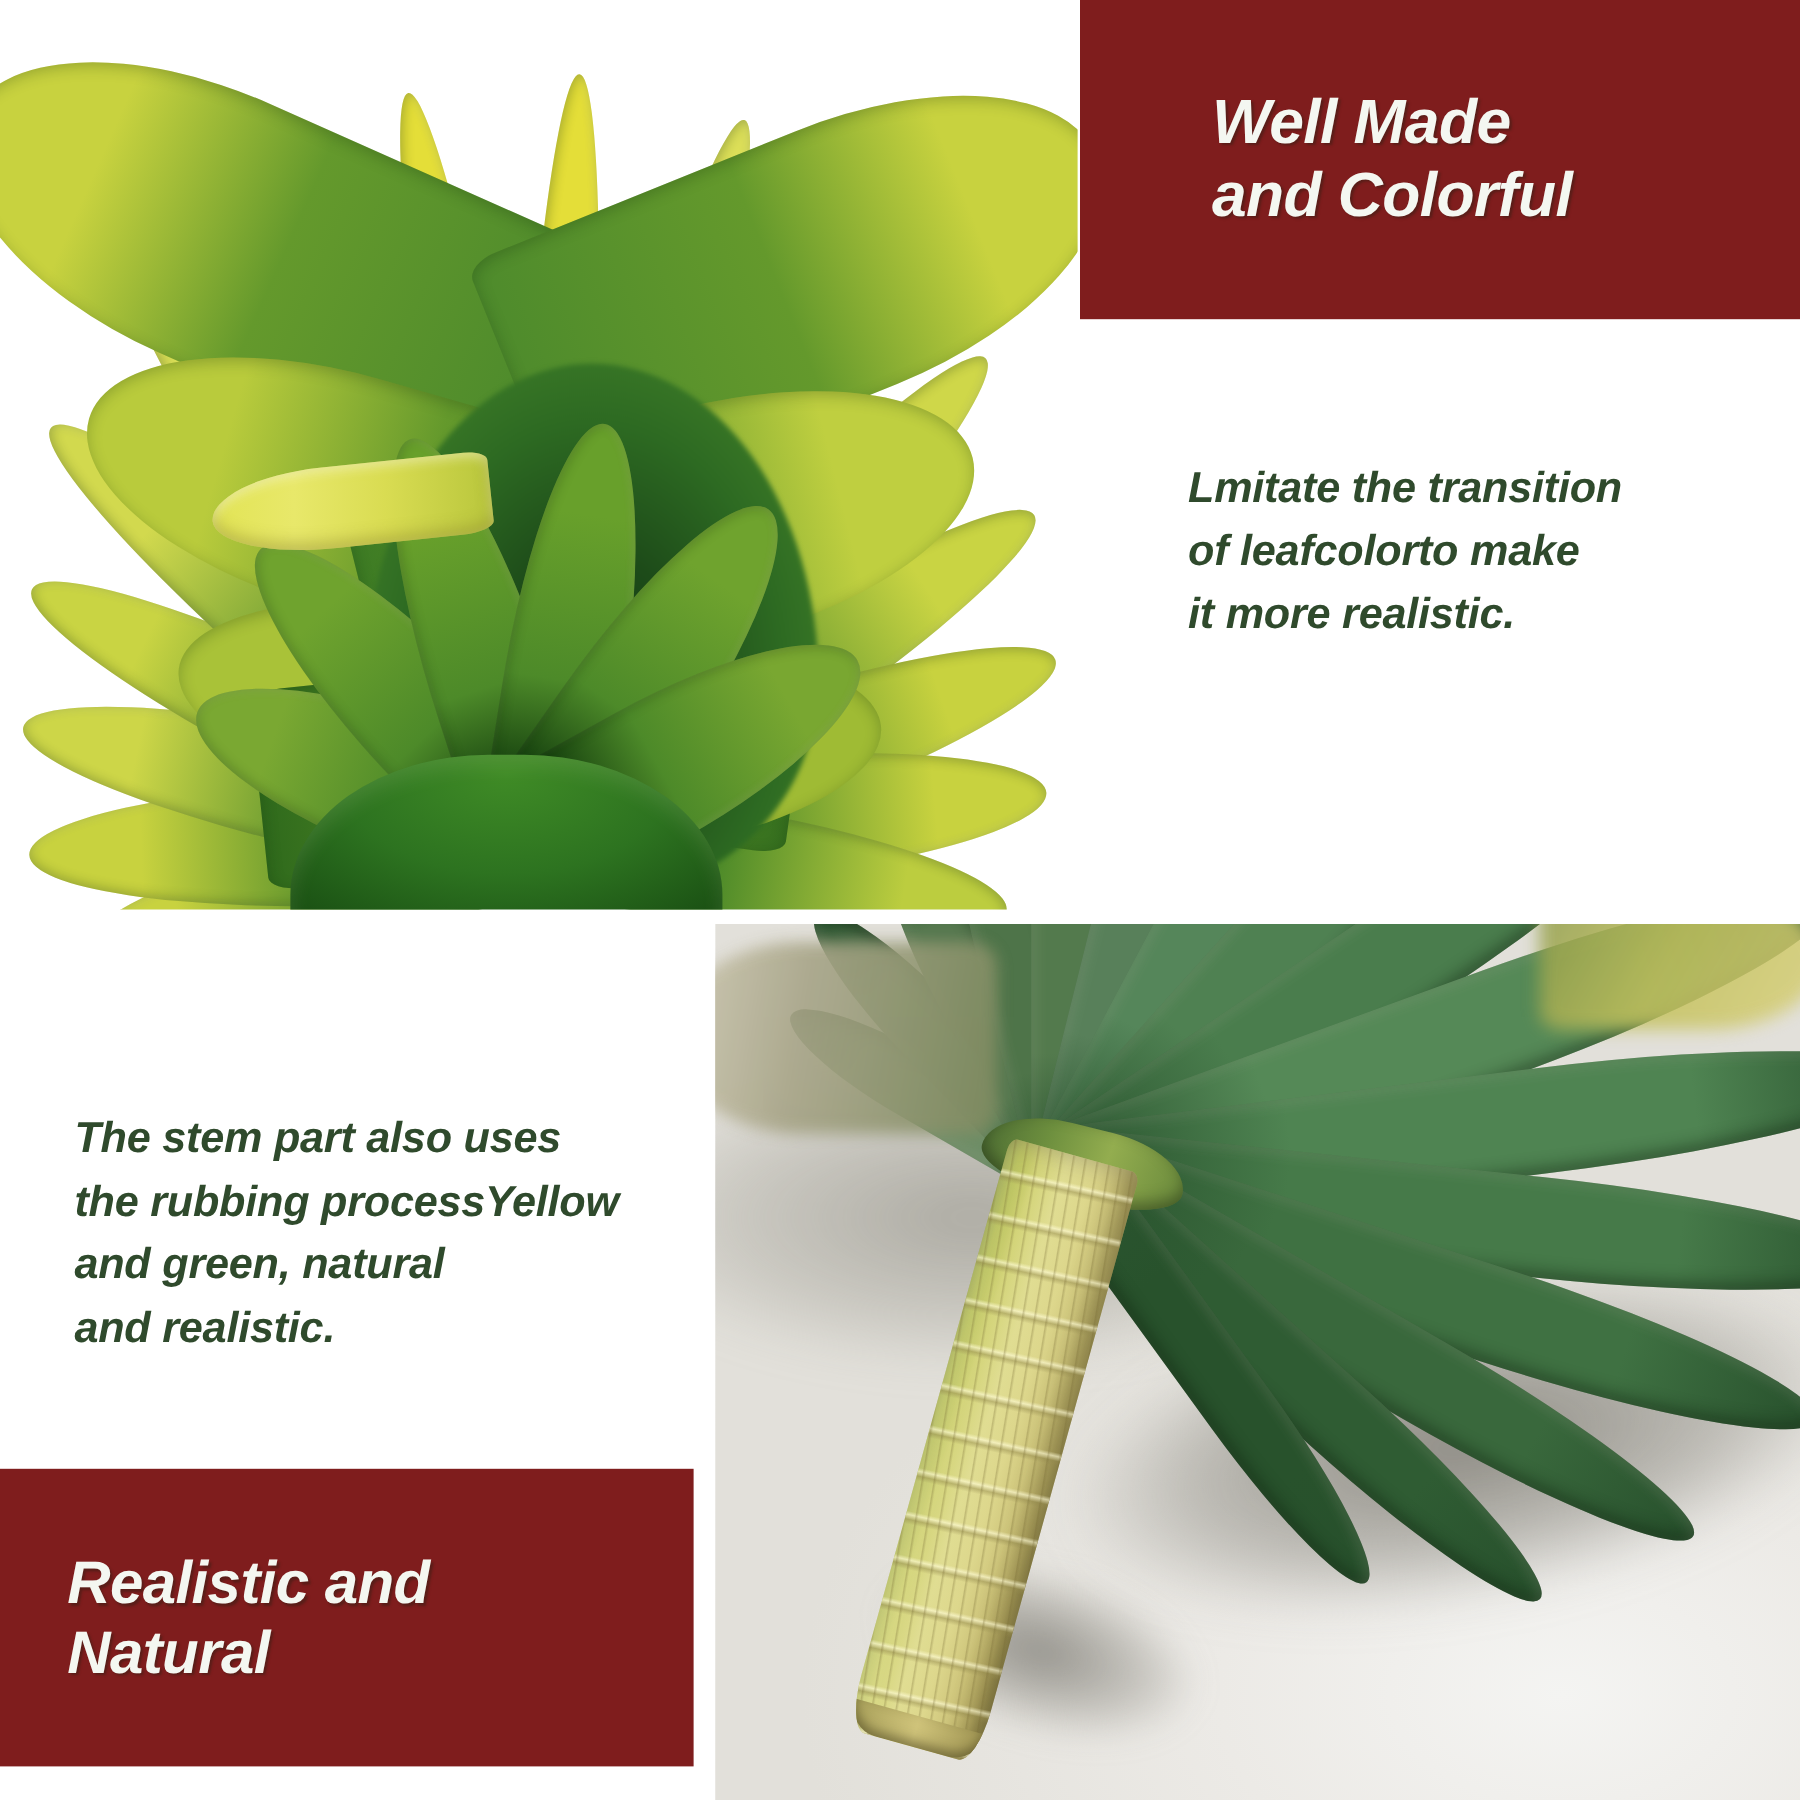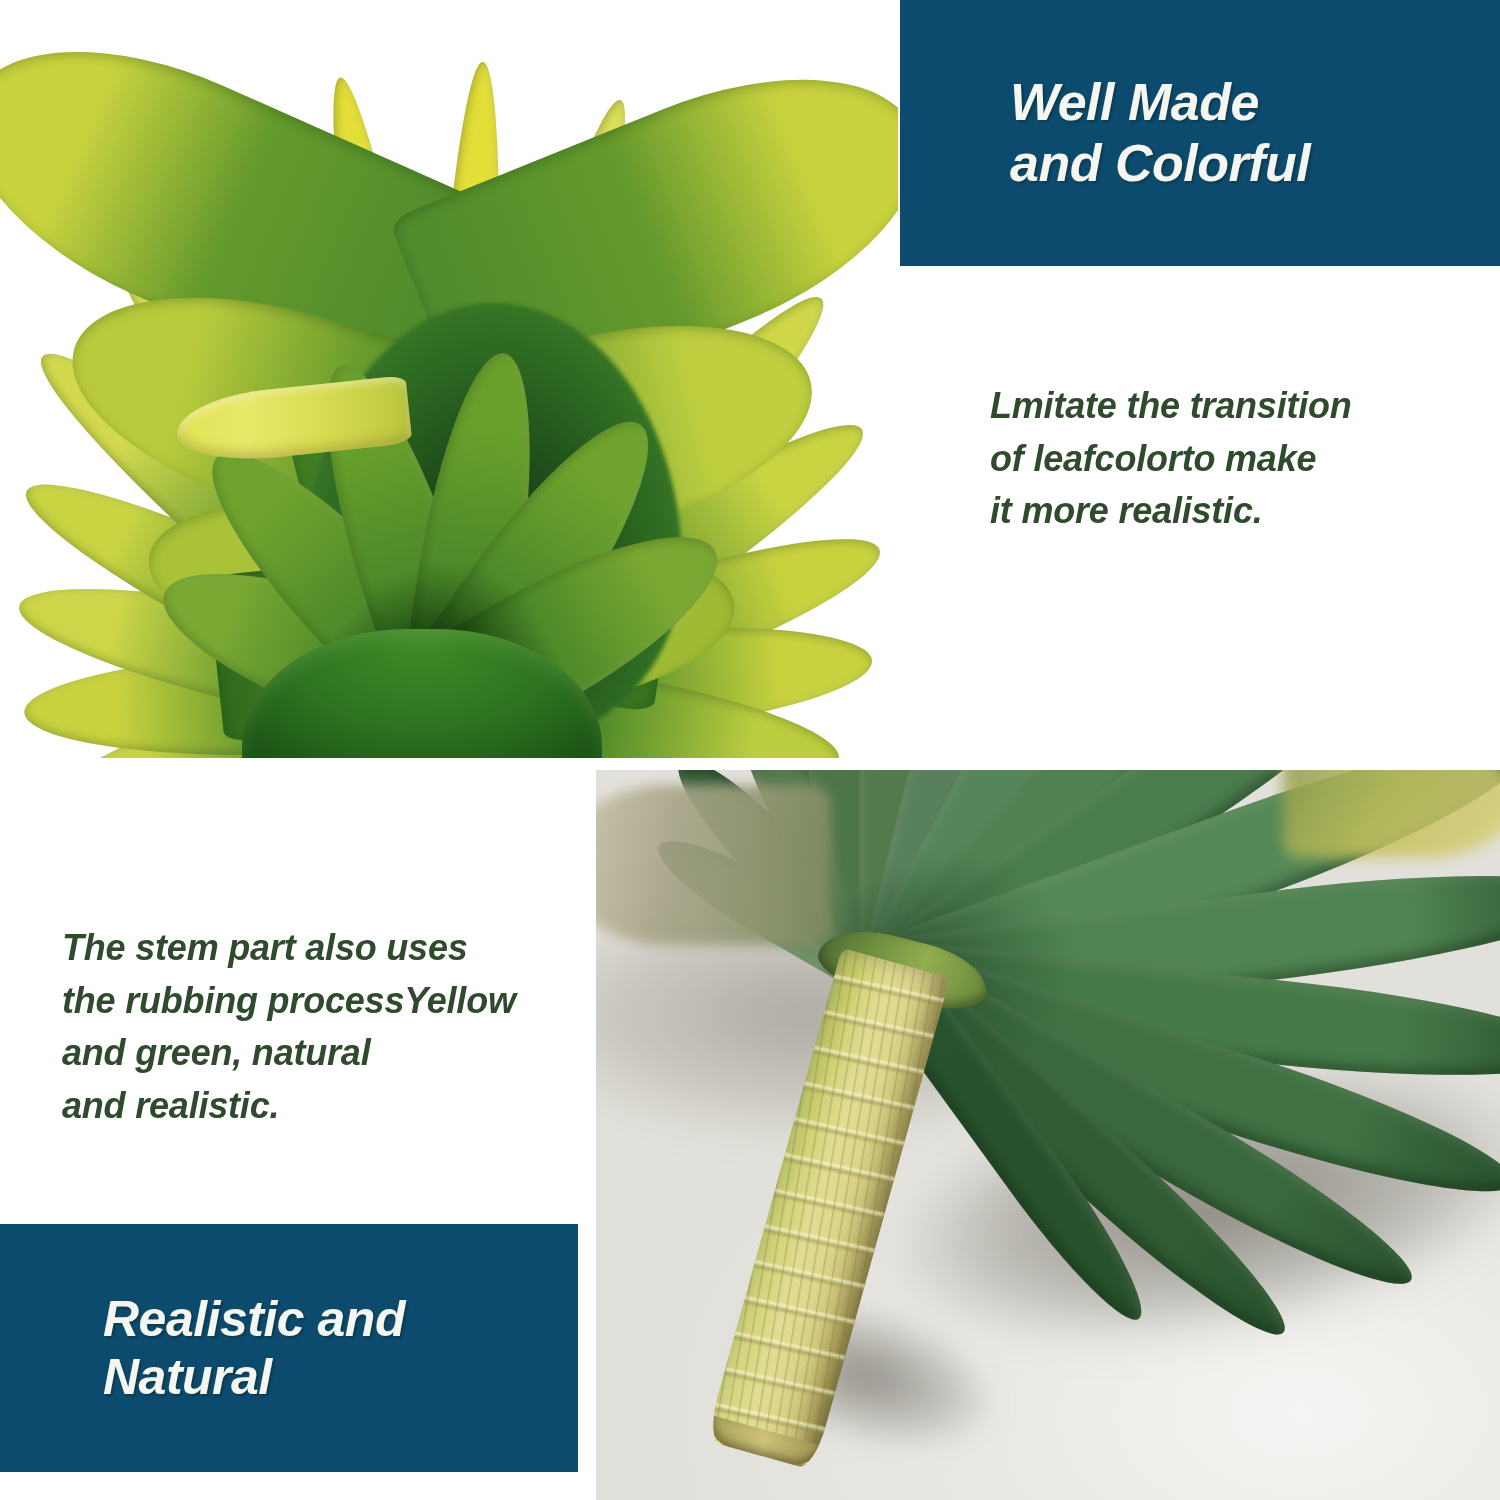--- a/index.html
+++ b/index.html
@@ -140,31 +140,31 @@
     width:19%; height:8.5%;
     transform:rotate(14deg);
     border-radius:40% 40% 46% 46%/58% 58% 42% 42%;
     background:linear-gradient(96deg,#4e6e34 0%,#6d8f3e 30%,#93ad4f 60%,#6a8a3c 100%);
     box-shadow:inset 0 -6px 12px rgba(30,44,18,.5);
   }
 
   
   .green-block {
     position:absolute;
-    background:#0c4a6e;
+    background:#7f1d1d;
     display:flex;
     align-items:center;
   }
   #block-top-right {
     left:900px; top:0; width:600px; height:266px;
     padding-left:110px;
   }
   #block-bottom-left {
     left:0; top:1224px; width:578px; height:248px;
-    padding-left:103px;
+    padding-left:56px;
   }
   .block-title {
     color:#f4f7f1;
     font-family:"Liberation Sans", sans-serif;
     font-size:52px;
     font-weight:bold;
     font-style:italic;
     line-height:1.17;
     letter-spacing:-0.5px;
     white-space:pre-line;

